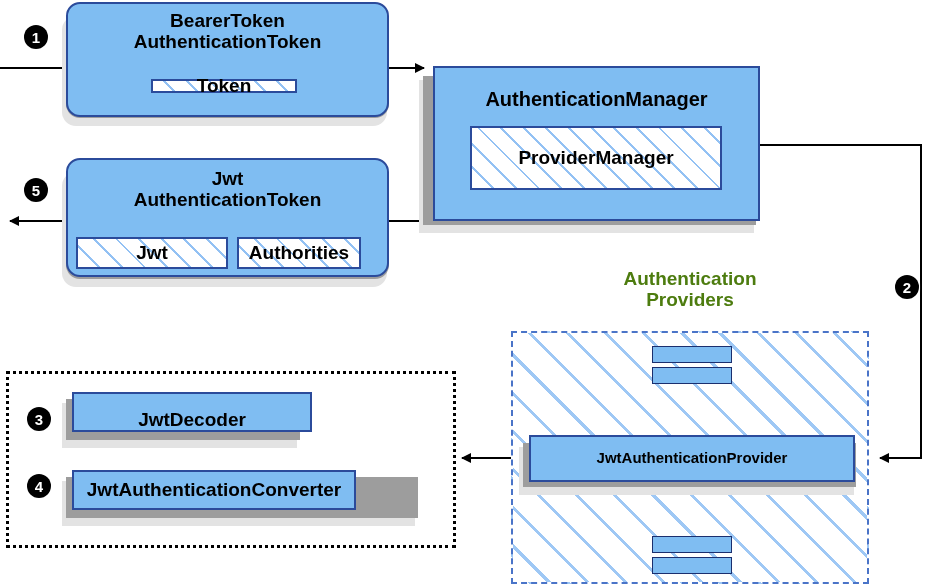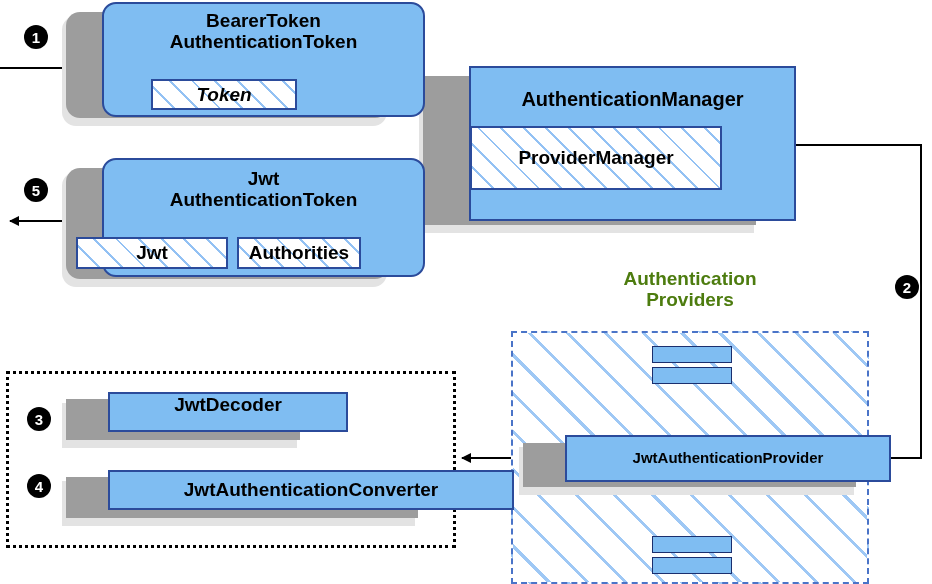--- a/index.html
+++ b/index.html
@@ -6,21 +6,21 @@
   body{width:932px;height:584px;position:relative;overflow:hidden;
        font-family:"Liberation Sans","DejaVu Sans",sans-serif;}
   .stage{position:absolute;left:0;top:0;width:932px;height:584px;}
 
   
   .shadow{position:absolute;background:#9d9d9d;}
   .shadow2{position:absolute;background:#e3e3e3;}
 
   .node{position:absolute;background:#7fbdf2;border:2px solid #2b4b9b;
         box-sizing:border-box;display:flex;flex-direction:column;
-        align-items:center;justify-content:flex-start;color:#000;margin-left:36px;}
+        align-items:center;justify-content:flex-start;color:#000;}
   .node.round{border-radius:14px;}
   .node-title{font-weight:bold;font-size:19px;line-height:1.12;text-align:center;
               white-space:pre-line;color:#000;}
 
   
   .hatch-box{position:absolute;box-sizing:border-box;border:2px solid #2b4b9b;
     background:
       repeating-linear-gradient(45deg,
         rgba(141,190,243,0) 0px, rgba(141,190,243,0) 14px,
         rgba(141,190,243,.95) 14px, rgba(141,190,243,.95) 16px),
@@ -106,46 +106,46 @@
   <div class="shadow2" style="left:519px;top:447px;width:335px;height:48px;"></div>
   <div class="shadow" style="left:523px;top:443px;width:333px;height:44px;"></div>
   <div class="node" style="left:529px;top:435px;width:326px;height:47px;justify-content:center;">
     <div class="node-title" style="font-size:15px;">JwtAuthenticationProvider</div>
   </div>
 
   <div class="dotted-region" style="left:6px;top:371px;width:450px;height:177px;"></div>
 
   <div class="shadow2" style="left:62px;top:403px;width:235px;height:45px;"></div>
   <div class="shadow" style="left:66px;top:399px;width:234px;height:41px;"></div>
-  <div class="node" style="left:72px;top:392px;width:240px;height:40px;justify-content:flex-start;">
+  <div class="node" style="left:72px;top:392px;width:240px;height:40px;justify-content:flex-end;">
     <div class="node-title">JwtDecoder</div>
   </div>
 
   <div class="shadow2" style="left:62px;top:481px;width:353px;height:45px;"></div>
   <div class="shadow" style="left:66px;top:477px;width:352px;height:41px;"></div>
-  <div class="node" style="left:72px;top:470px;width:406px;height:40px;justify-content:center;">
+  <div class="node" style="left:72px;top:470px;width:284px;height:40px;justify-content:center;">
     <div class="node-title">JwtAuthenticationConverter</div>
   </div>
 
   <div class="shadow2" style="left:419px;top:80px;width:335px;height:153px;"></div>
   <div class="shadow" style="left:423px;top:76px;width:333px;height:149px;"></div>
   <div class="node" style="left:433px;top:66px;width:327px;height:155px;padding-top:20px;">
     <div class="node-title" style="font-size:20px;">AuthenticationManager</div>
   </div>
   <div class="hatch-box" style="left:470px;top:126px;width:252px;height:64px;">
     <span>ProviderManager</span>
   </div>
 
   <div class="shadow2" style="left:62px;top:16px;width:325px;height:110px;border-radius:14px;"></div>
   <div class="shadow" style="left:66px;top:12px;width:323px;height:106px;border-radius:14px;"></div>
   <div class="node round" style="left:66px;top:2px;width:323px;height:115px;padding-top:6px;">
     <div class="node-title">BearerToken
 AuthenticationToken</div>
   </div>
-  <div class="hatch-box" style="left:151px;top:79px;width:146px;height:31px;font-style:italic;">
+  <div class="hatch-box" style="left:151px;top:79px;width:146px;height:14px;">
     <span>Token</span>
   </div>
 
   <div class="shadow2" style="left:62px;top:172px;width:325px;height:115px;border-radius:14px;"></div>
   <div class="shadow" style="left:66px;top:168px;width:323px;height:111px;border-radius:14px;"></div>
   <div class="node round" style="left:66px;top:158px;width:323px;height:119px;padding-top:8px;">
     <div class="node-title">Jwt
 AuthenticationToken</div>
   </div>
   <div class="hatch-box" style="left:76px;top:237px;width:152px;height:32px;">

